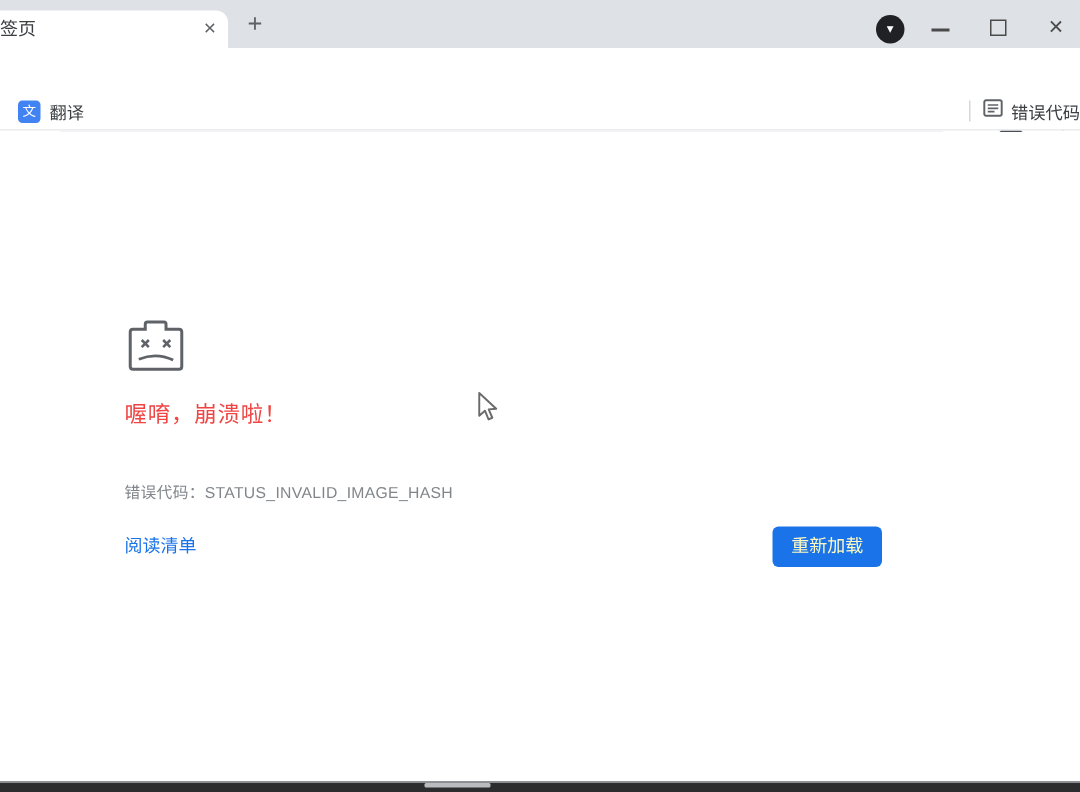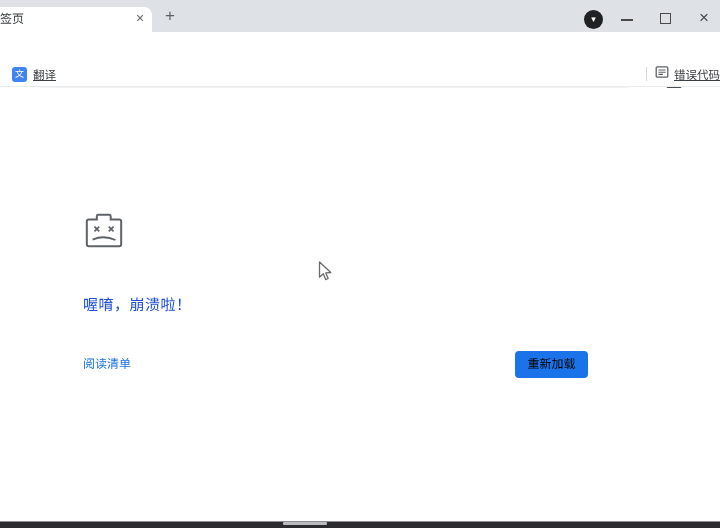--- a/index.html
+++ b/index.html
@@ -37,33 +37,33 @@
   .menu-dots{position:absolute;left:703px;top:40px;width:10px;height:15px;display:flex;
        flex-direction:column;align-items:center;justify-content:space-between;}
   .menu-dots i{width:3px;height:3px;border-radius:50%;background:#5f6368;display:block;}
 
   
   .bookmarks{position:absolute;left:0;top:62px;width:720px;height:25px;background:#fff;
        border-bottom:1px solid #ebecee;}
   .bm-translate{position:absolute;left:8px;top:2px;height:20px;display:flex;align-items:center;gap:6px;padding:0 4px;}
   .translate-ico{width:15px;height:15px;border-radius:3px;background:#4283f3;color:#fff;
        font-size:9px;line-height:15px;text-align:center;}
-  .bm-label{font-size:11.5px;color:#3c4043;white-space:nowrap;text-decoration:underline;}
+  .bm-label{font-size:11.5px;color:#3c4043;white-space:nowrap;}
   .bm-divider{position:absolute;left:646px;top:5px;width:1px;height:14px;background:#d5d7da;}
   .bm-reading{position:absolute;left:653px;top:2px;height:20px;display:flex;align-items:center;gap:5px;padding:0 2px;}
 
   
   .content{position:absolute;left:0;top:88px;width:720px;height:432px;background:#fff;}
   .sad-folder{position:absolute;left:83px;top:121px;}
-  .err-title{position:absolute;left:83px;top:176px;font-size:15px;color:#1d4ed8;letter-spacing:.5px;margin-top:29px;}
+  .err-title{position:absolute;left:83px;top:176px;font-size:15px;color:#ef4444;letter-spacing:.5px;}
   .err-msg{position:absolute;left:83px;top:205px;font-size:10.5px;color:#4d5156;}
   .err-code{position:absolute;left:83px;top:232px;font-size:10.5px;color:#80868b;letter-spacing:.2px;}
   .learn-more{position:absolute;left:83px;top:266px;font-size:12px;color:#1a73e8;text-decoration:none;}
   .reload-btn{position:absolute;left:515px;top:263px;width:73px;height:27px;background:#1a73e8;
-       color:#000000;border:none;border-radius:4px;font-size:12px;text-align:center;line-height:27px;padding:0;}
+       color:#fef9c3;border:none;border-radius:4px;font-size:12px;text-align:center;line-height:27px;padding:0;}
 
   
   .cursor{position:absolute;left:318px;top:261px;}
 
   
   .bottombar{position:absolute;left:0;top:521px;width:720px;height:7px;background:#2c2c2e;
        border-top:1px solid #8a8d91;}
   .bottombar .peek{position:absolute;left:283px;top:0;width:44px;height:3px;background:#b9bbbe;border-radius:1px;}
 </style>
 </head>
@@ -138,20 +138,21 @@
   <div class="content">
     <span class="sad-folder">
       <svg width="42" height="42" viewBox="0 0 44 42">
         <path d="M4 36 V12 Q4 10 6 10 H14.5 V6.5 Q14.5 5 16 5 H27.5 Q29 5 29 6.5 V10 H38 Q40 10 40 12 V36 Q40 38 38 38 H6 Q4 38 4 36 Z" fill="none" stroke="#5f6368" stroke-width="2.1"></path>
         <path d="M12 17.5l5 5M17 17.5l-5 5" stroke="#5f6368" stroke-width="1.8"></path>
         <path d="M27 17.5l5 5M32 17.5l-5 5" stroke="#5f6368" stroke-width="1.8"></path>
         <path d="M10 31 Q22 26 34 31.5" fill="none" stroke="#5f6368" stroke-width="1.9"></path>
       </svg>
     </span>
     <div class="err-title">喔唷，崩溃啦！</div>
+    <div class="err-code">错误代码：STATUS_INVALID_IMAGE_HASH</div>
     <a class="learn-more" href="#">阅读清单</a>
     <button class="reload-btn">重新加载</button>
   </div>
 
   <span class="cursor">
     <svg width="15" height="22" viewBox="0 0 15 22">
       <path d="M1.5 1 L1.5 16.2 L5.3 12.8 L7.7 18.6 L10.2 17.5 L7.8 11.9 L12.8 11.5 Z" fill="#ffffff" stroke="#6b6b6b" stroke-width="1.3" stroke-linejoin="round"></path>
     </svg>
   </span>
 

